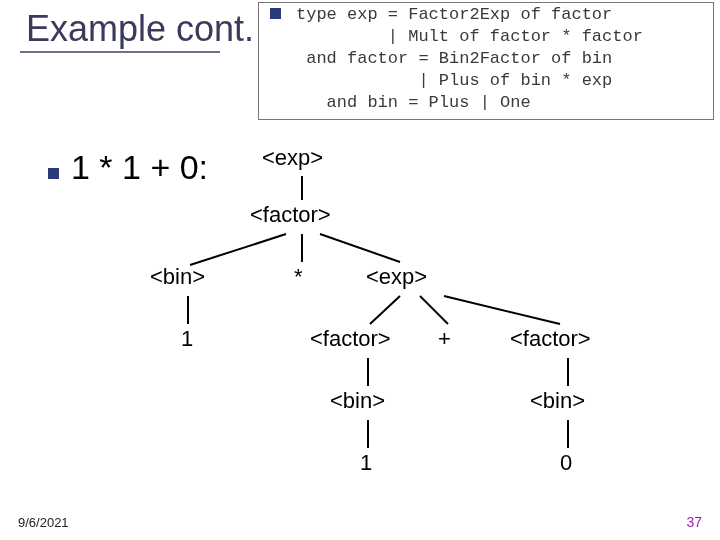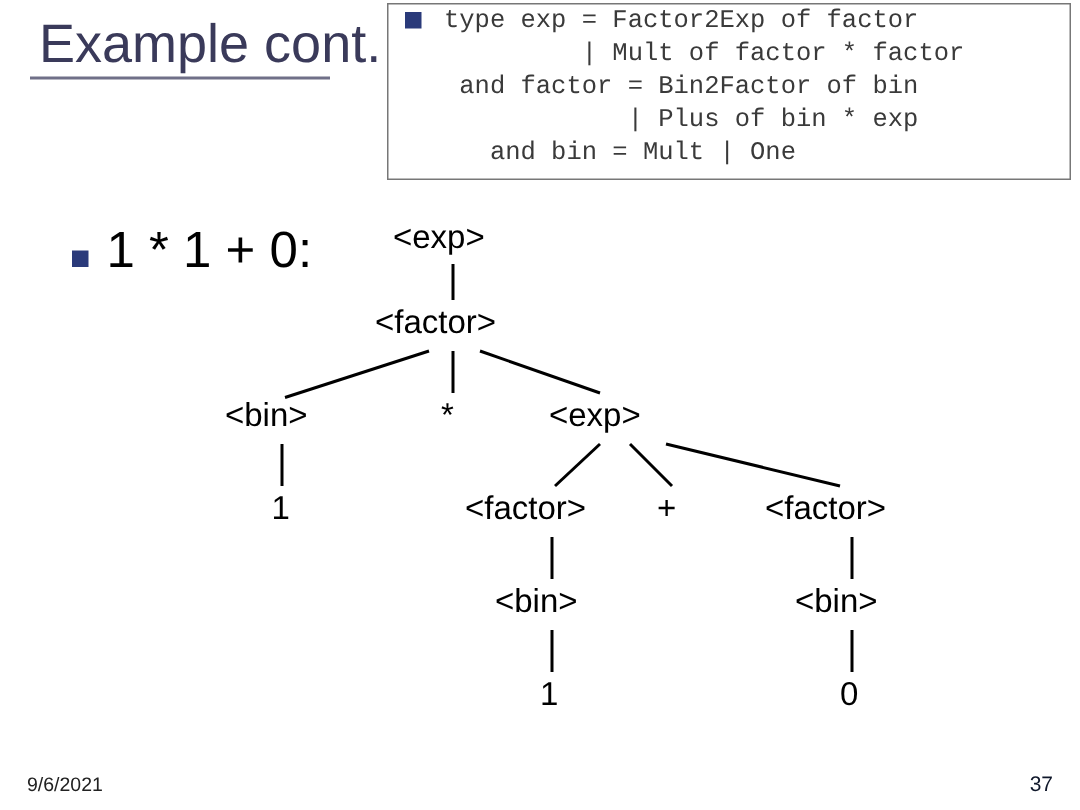--- a/index.html
+++ b/index.html
@@ -85,36 +85,36 @@
     left: 18px;
     bottom: 10px;
     font-size: 13px;
     color: #222;
   }
   .footer-page {
     position: absolute;
     right: 18px;
     bottom: 10px;
     font-size: 14px;
-    color: #0f172a;
+    color: #a21caf;
   }
 </style>
 </head>
 <body>
 
 <div class="slide-title">Example cont.</div>
 <div class="title-underline"></div>
 
 <div class="code-box"></div>
 <span class="bullet code-bullet"></span>
 <div class="code-text"><span>type exp = Factor2Exp of factor</span>
 <span>         | Mult of factor * factor</span>
 <span> and factor = Bin2Factor of bin</span>
 <span>            | Plus of bin * exp</span>
-<span>   and bin = Mult | One</span></div>
+<span>   and bin = Plus | One</span></div>
 
 <div class="main-bullet">
   <span class="bullet"></span><span>1 * 1 + 0:</span>
 </div>
 
 <svg class="tree">
   <g stroke="#000" stroke-width="2">
 
     <line x1="302" y1="176" x2="302" y2="200"></line>
 

